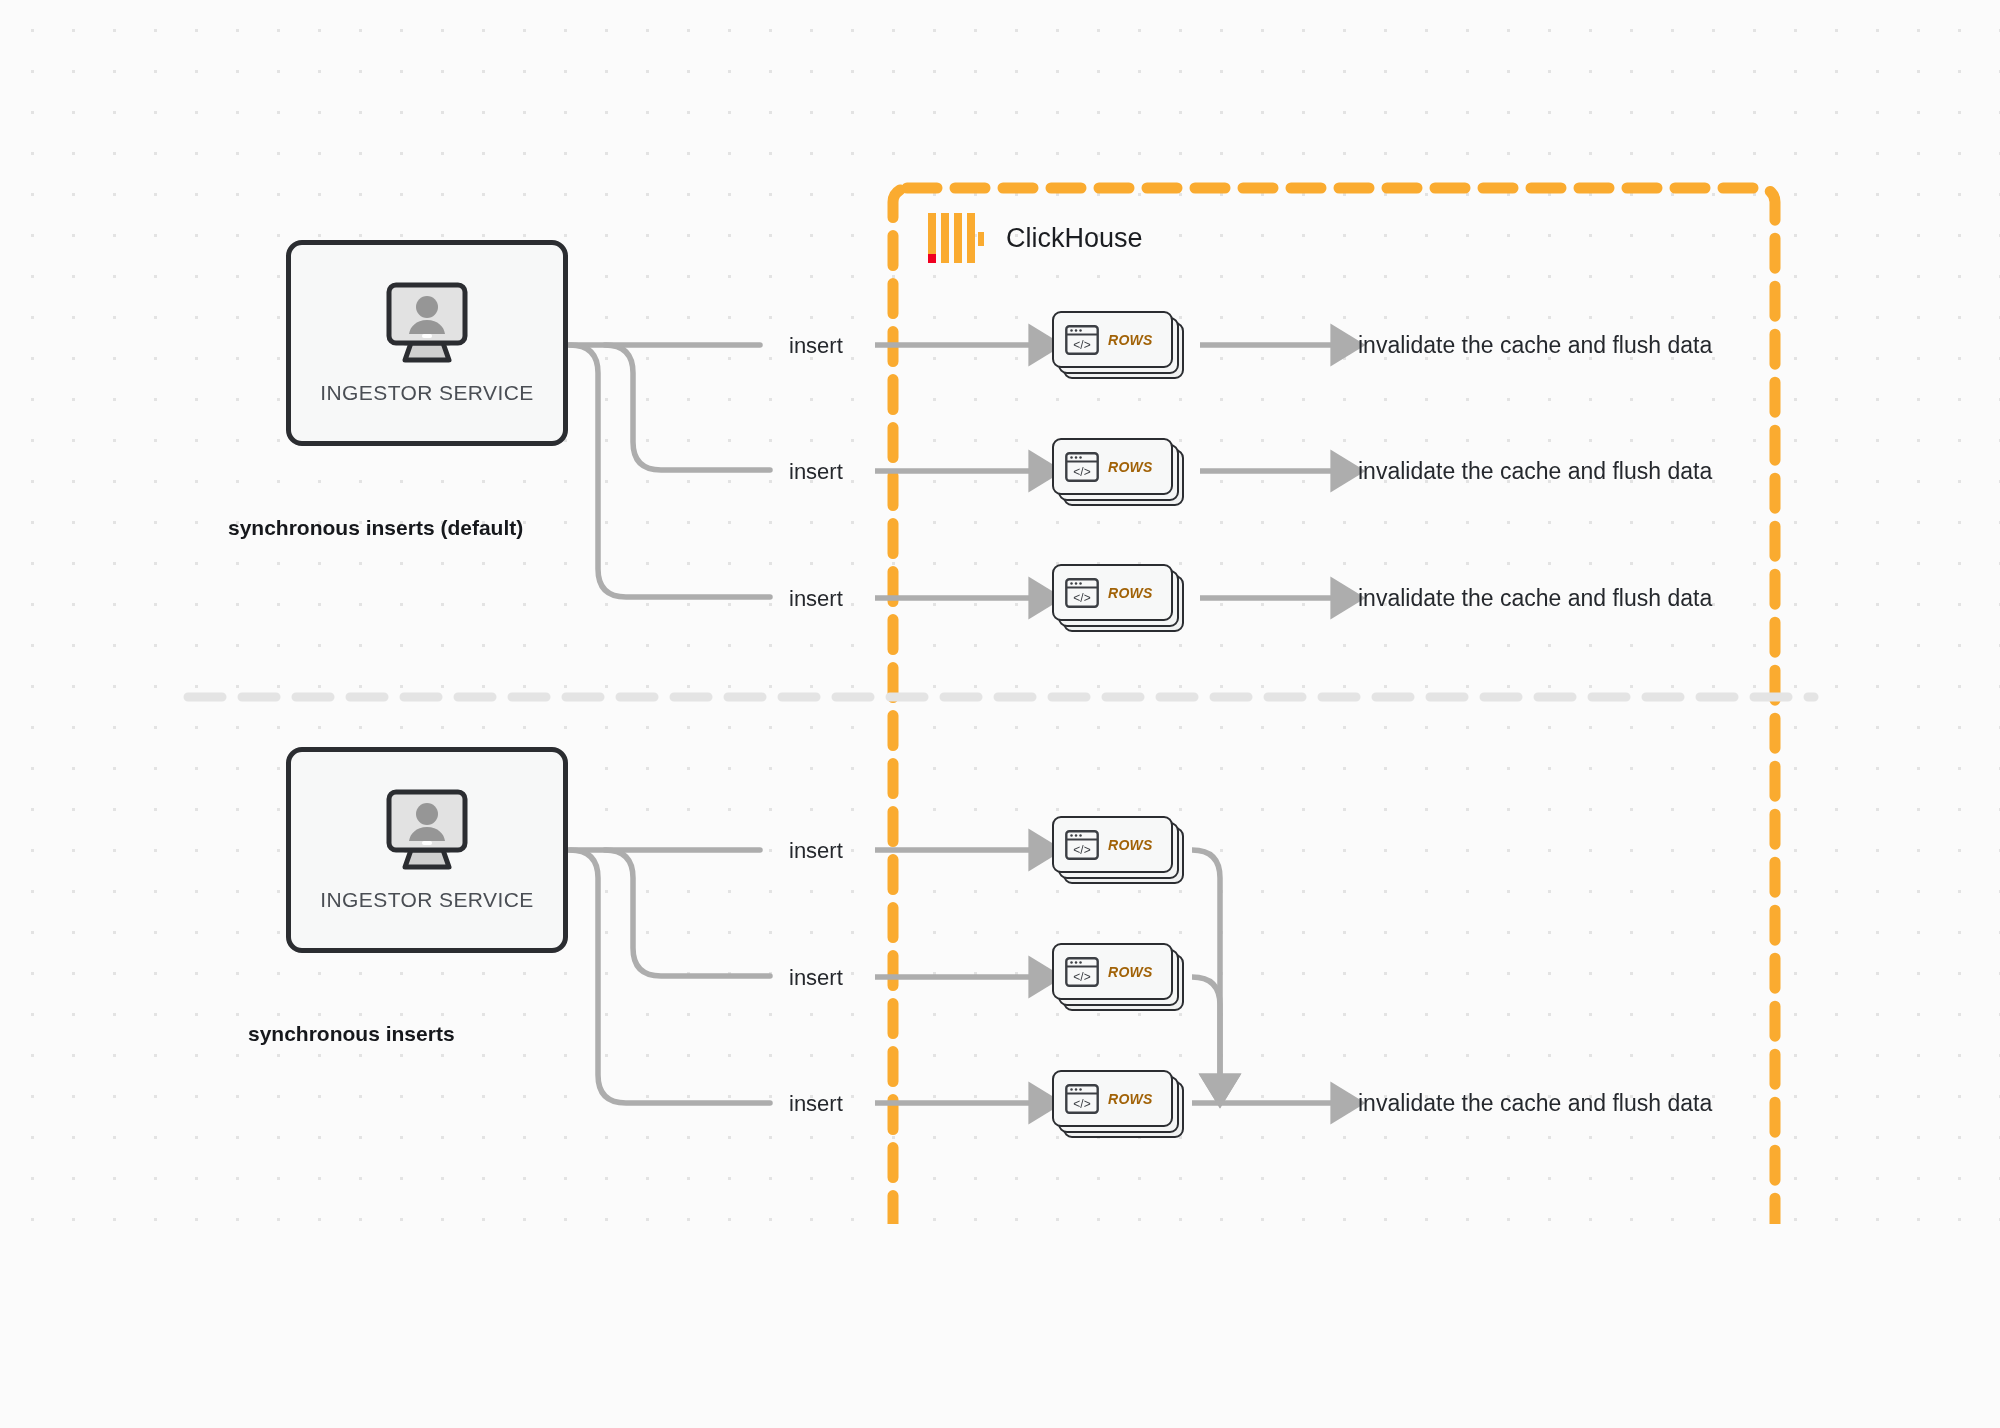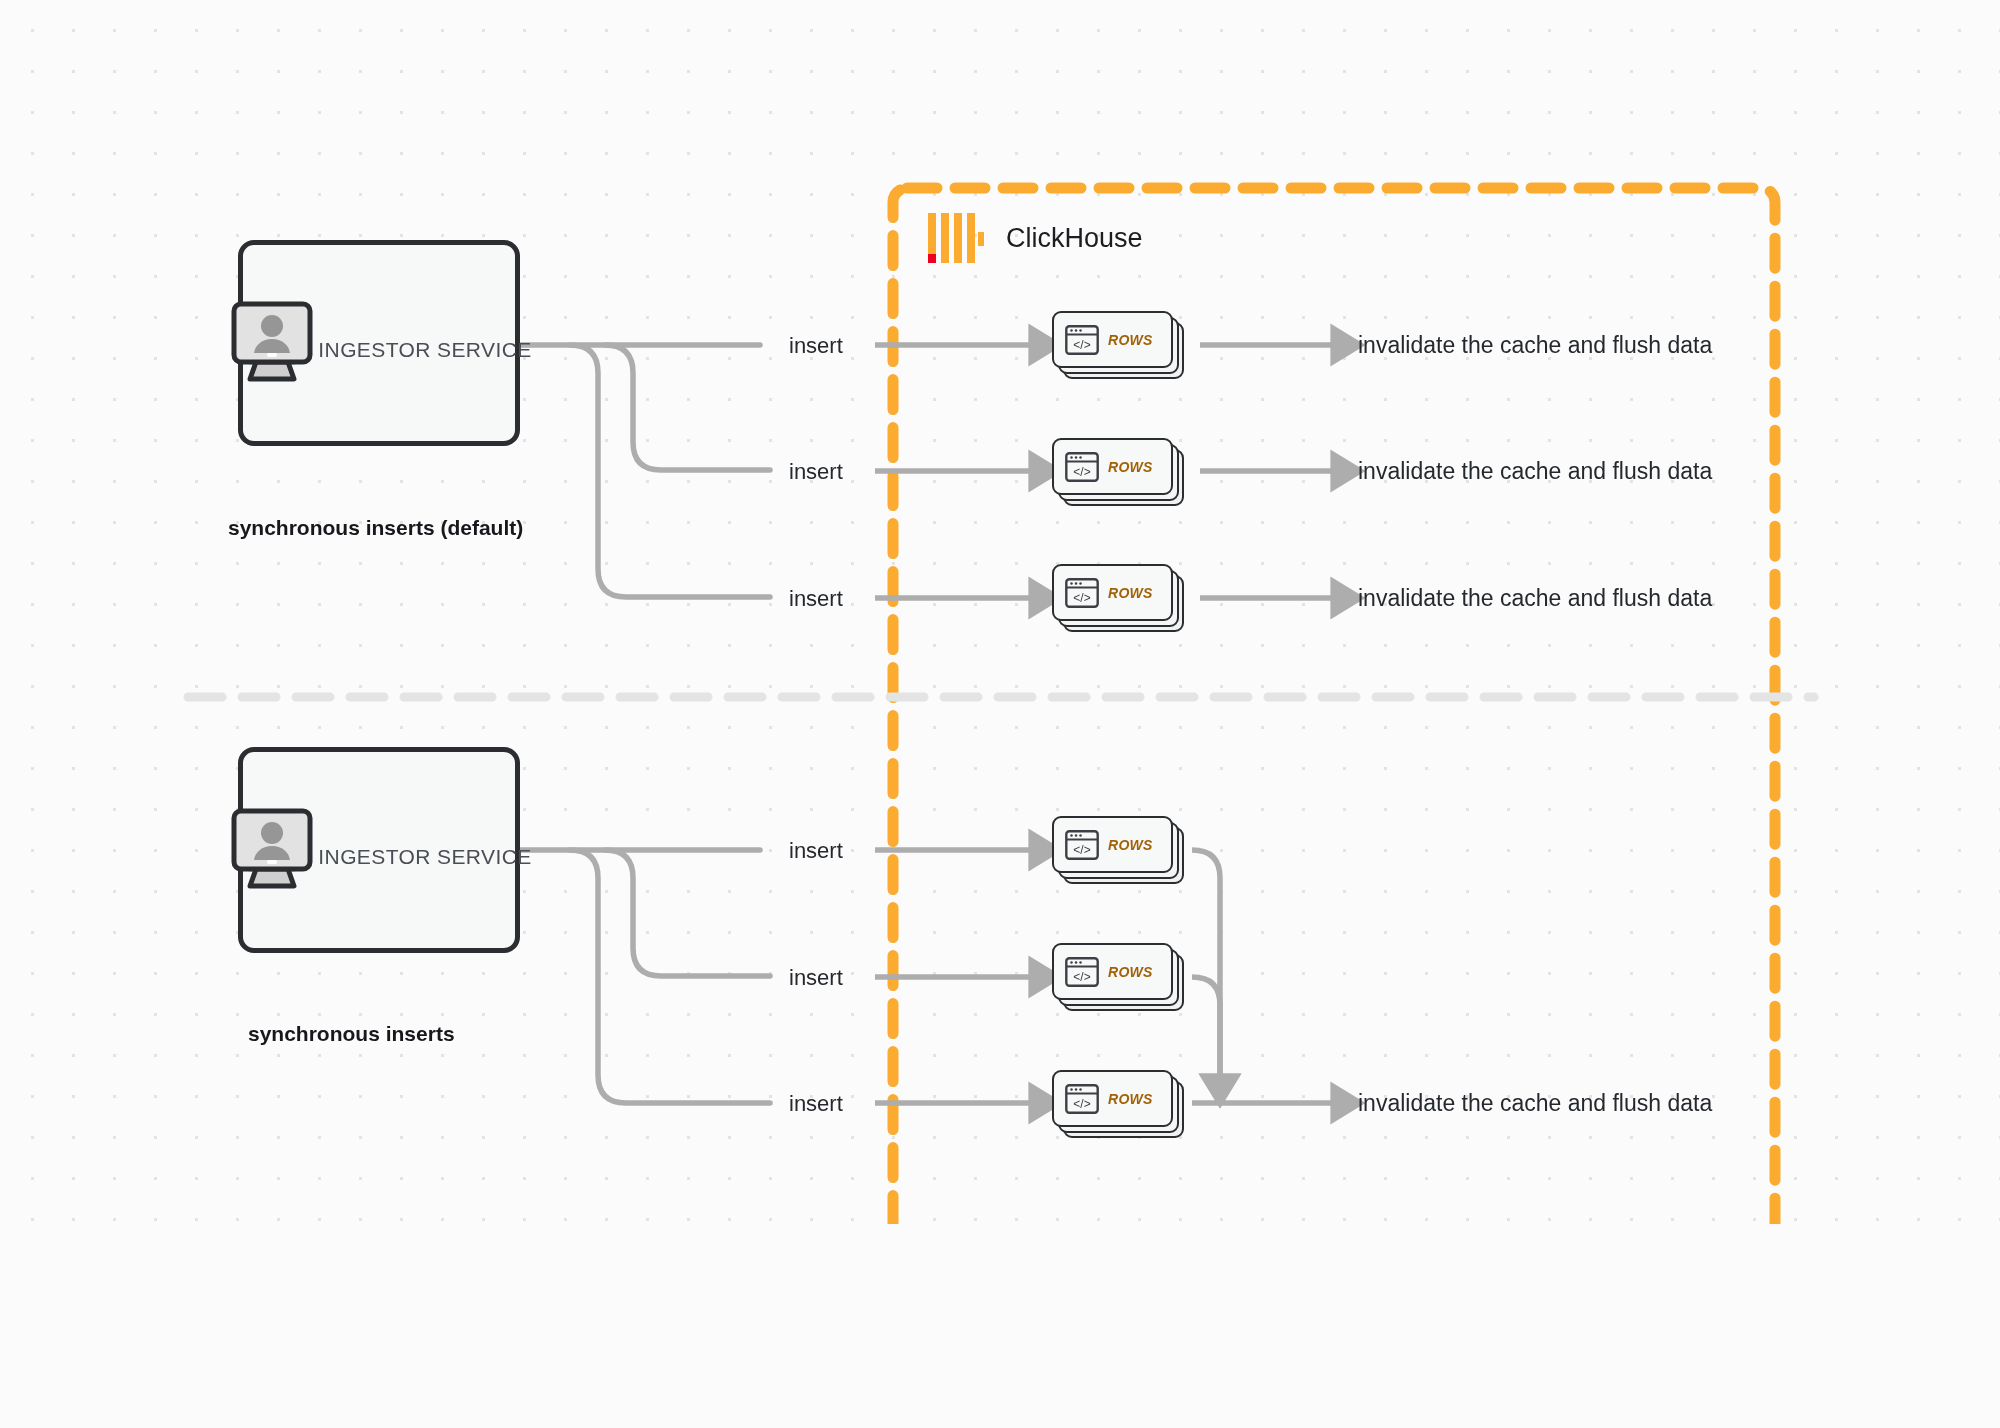--- a/index.html
+++ b/index.html
@@ -28,23 +28,24 @@
   }
 
   
   .service-box {
     position: absolute;
     background: #f7f8f8;
     border: 5px solid #2b2d31;
     border-radius: 16px;
     box-sizing: border-box;
     display: flex;
-    flex-direction: row;
+    flex-direction: column;
     align-items: center;
     justify-content: center;
+    margin-left: 48px;
   }
   .service-label {
     font-size: 21px;
     color: #4a4e54;
     letter-spacing: 0.4px;
     margin-top: 14px;
     white-space: nowrap;
   }
   .monitor-wrap { width: 92px; height: 86px; }
 

